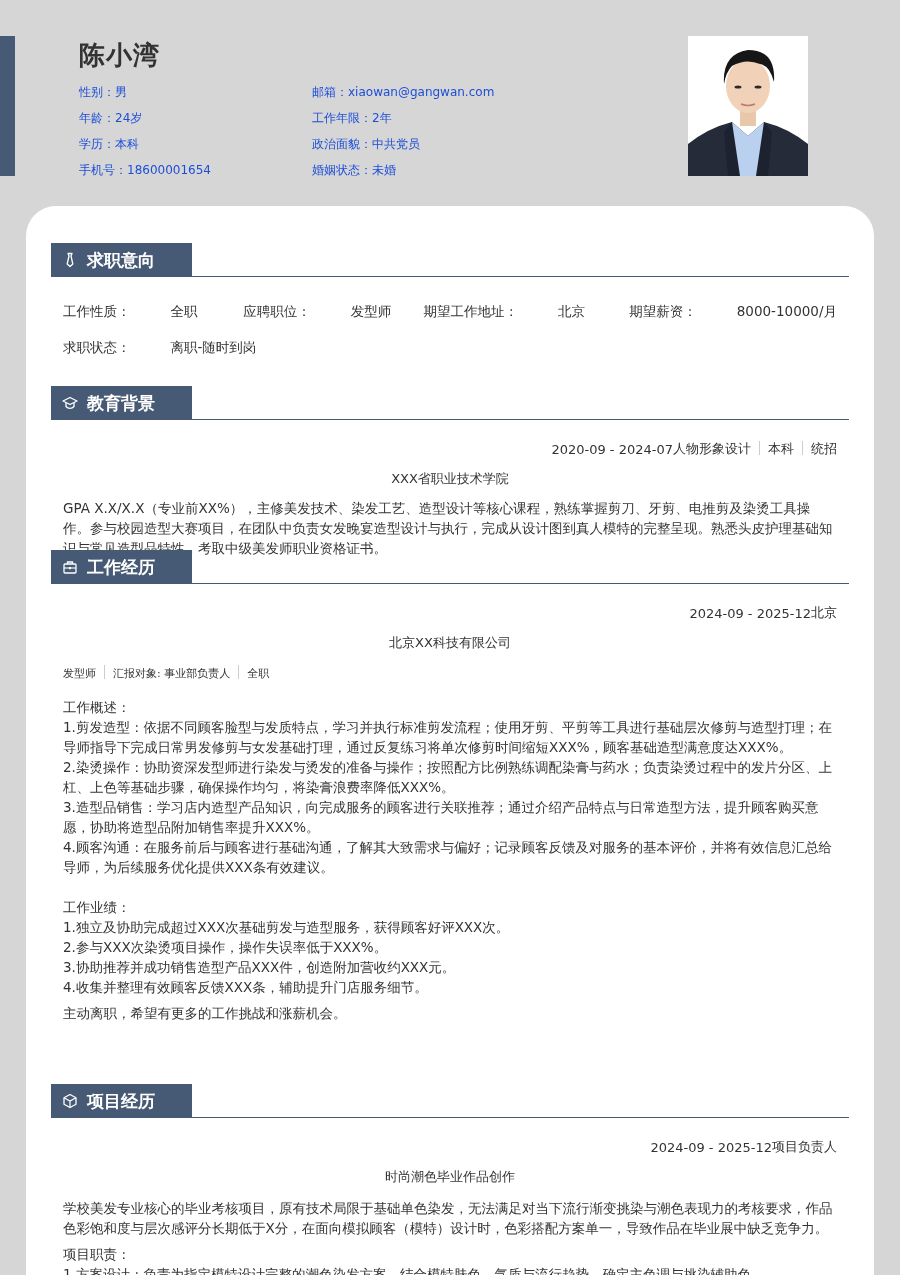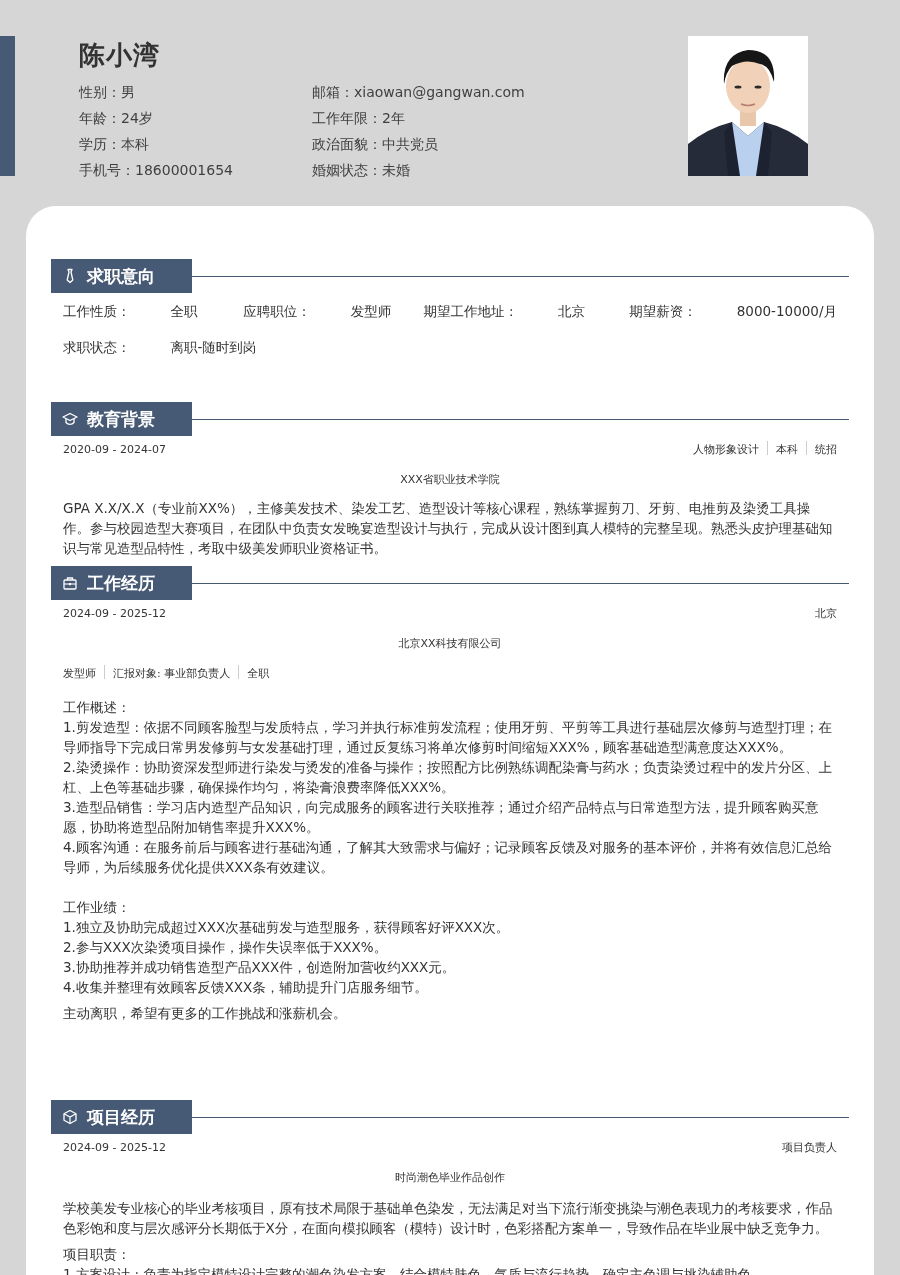--- a/index.html
+++ b/index.html
@@ -19,21 +19,21 @@
       width: 15px; height: 140px;
       background: #475a75;
     }
     .name {
       position: absolute; left: 79px; top: 38px;
       font-size: 26px; font-weight: bold; color: #333;
       letter-spacing: 1px;
     }
     .info-col {
       position: absolute; top: 81px;
-      font-size: 14px; color: #404040;
+      font-size: 12px; color: #1d4ed8;
     }
     .info-col.left { left: 79px; }
     .info-col.right { left: 312px; }
     .info-row { height: 26px; line-height: 22px; white-space: nowrap; }
     .photo {
       position: absolute; left: 688px; top: 36px;
       width: 120px; height: 140px;
       background: #fff; overflow: hidden;
     }
 
@@ -44,21 +44,21 @@
       background: #fff;
       border-radius: 30px 30px 0 0;
     }
 
     .section { position: absolute; left: 25px; width: 798px; }
     .sec-head {
       position: relative; height: 34px;
       border-bottom: 1.5px solid #475a75;
     }
     .sec-title {
-      position: absolute; left: 0; top: 16px;
+      position: absolute; left: 0; top: 0;
       width: 141px; height: 34px;
       background: #475a75; color: #fff;
       font-size: 17px; font-weight: bold;
       display: flex; align-items: center;
       padding-left: 10px;
     }
     .sec-title .ico {
       width: 18px; height: 18px; margin-right: 8px;
       display: inline-flex; align-items: center; justify-content: center;
     }
@@ -66,22 +66,22 @@
 
     .body { padding: 0 12px; font-size: 13.5px; color: #333; }
     .intent-row {
       display: flex; height: 36px; align-items: center;
       white-space: nowrap;
     }
     .intent-item { display: flex; gap: 28px; }
     .intent-item .lbl { margin-right: 12px; }
 
     .meta-row {
-      display: flex; justify-content: space-between; align-items: center;
-      height: 30px; font-size: 11px; white-space: nowrap;
+      display: flex; justify-content: flex-end; align-items: center;
+      height: 30px; font-size: 13px; white-space: nowrap;
     }
     .meta-wrap { position: relative; }
     .sep { display: inline-block; width: 1px; height: 14px; background: #ccc; margin: 0 8px; vertical-align: -2px; }
     .para { font-size: 13.5px; line-height: 20px; color: #333; }
     .tags { font-size: 11px; line-height: 20px; margin-top: 6px; }
   </style>
 </head>
 <body>
 
 <div class="page">

